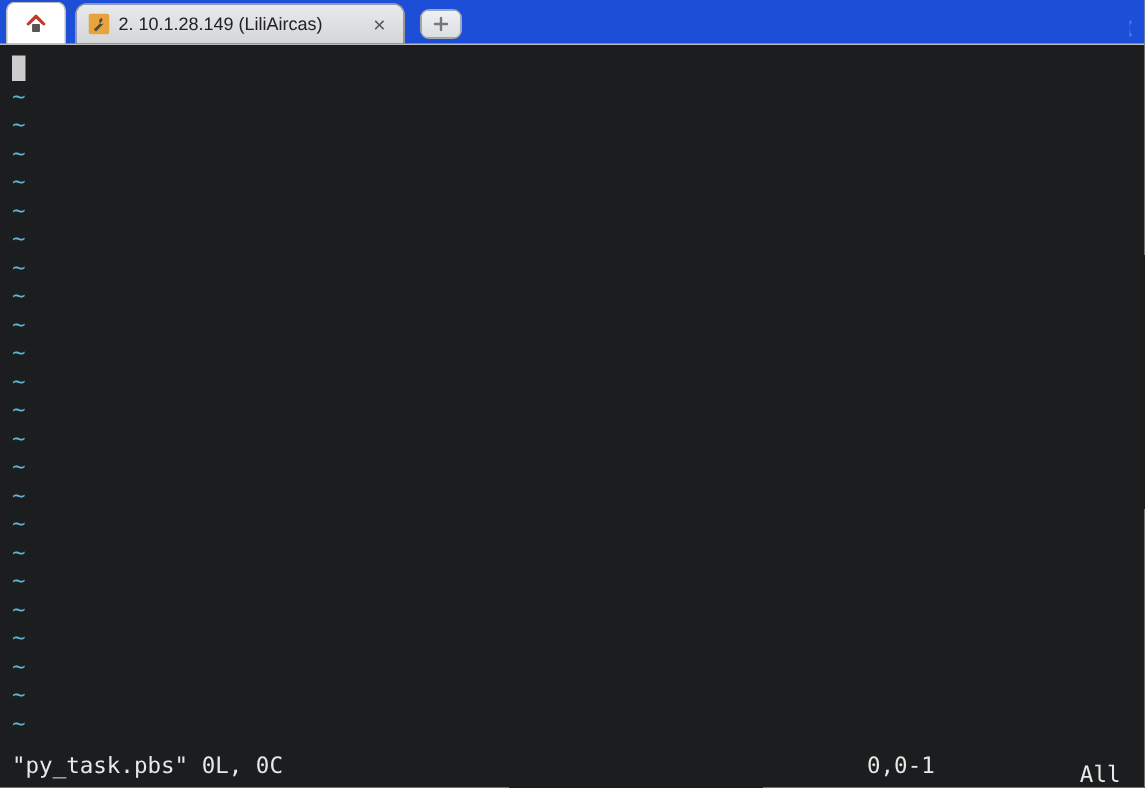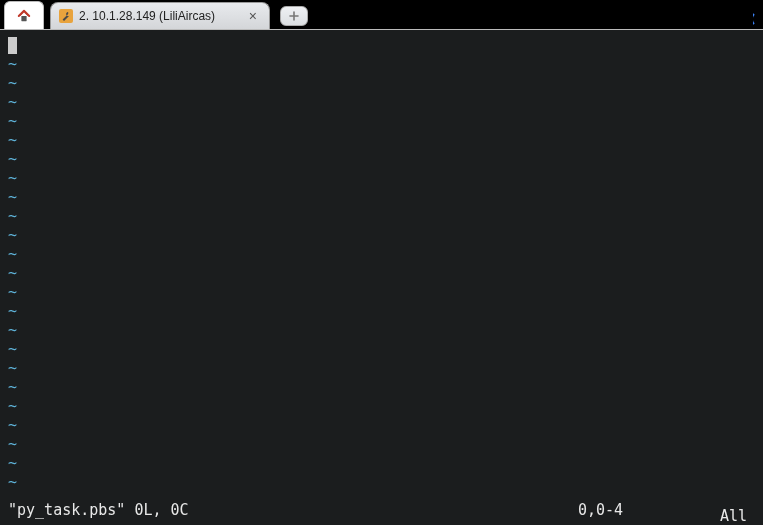--- a/index.html
+++ b/index.html
@@ -5,21 +5,21 @@
     * { margin: 0; padding: 0; box-sizing: border-box; }
     body {
       width: 763px;
       height: 525px;
       font-family: "DejaVu Sans Mono", "Consolas", monospace;
       background: #fff;
       overflow: hidden;
     }
     .tab-bar {
       height: 30px;
-      background: #000000;
+      background: #1d4ed8;
       display: flex;
       align-items: flex-end;
       position: relative;
       border-bottom: 1px solid #bbb;
     }
     .home-tab {
       width: 40px;
       height: 28px;
       background: #fff;
       border: 1px solid #bbb;
@@ -201,16 +201,16 @@
         <div class="tilde-line">~</div>
         <div class="tilde-line">~</div>
         <div class="tilde-line">~</div>
         <div class="tilde-line">~</div>
         <div class="tilde-line">~</div>
         <div class="tilde-line">~</div>
       </div>
   </div>
   <div class="status-line">
     <span class="status-left">"py_task.pbs" 0L, 0C</span>
-    <span class="status-mid">0,0-4</span>
+    <span class="status-mid">0,0-1</span>
     <span class="status-right">All</span>
   </div>
 </div>
 
 </body></html>

